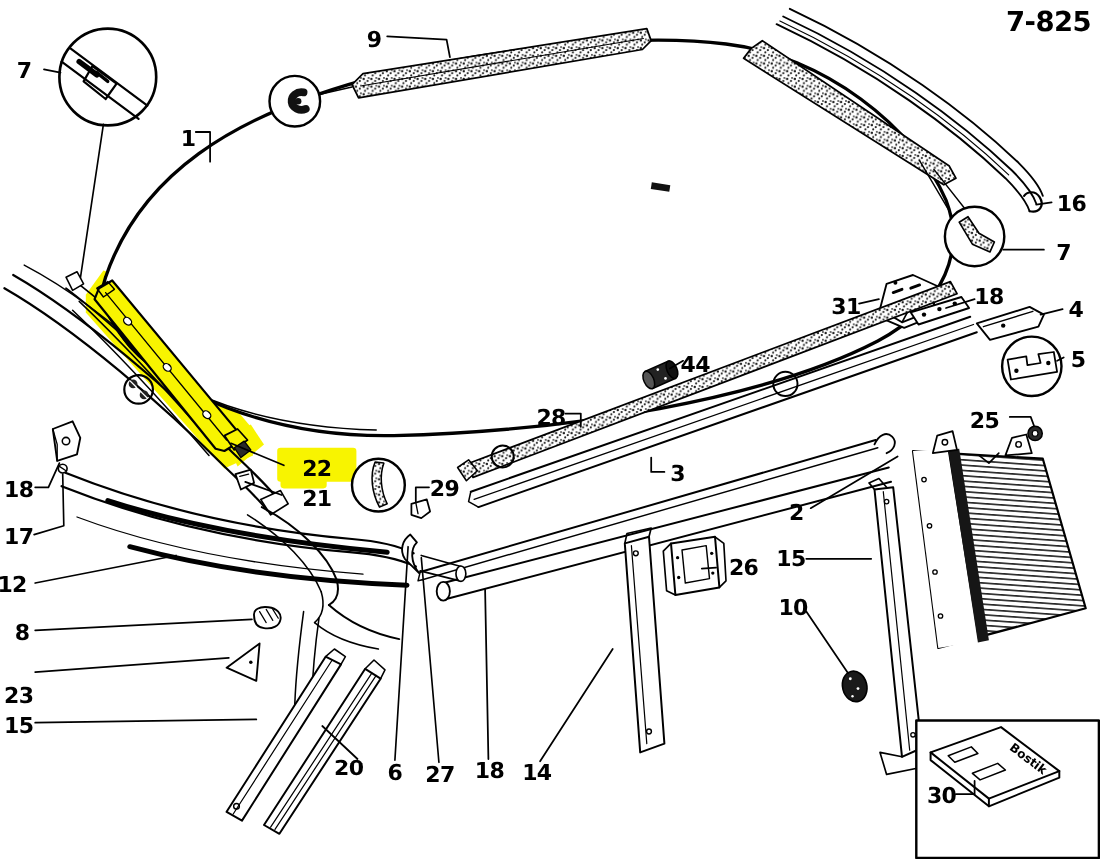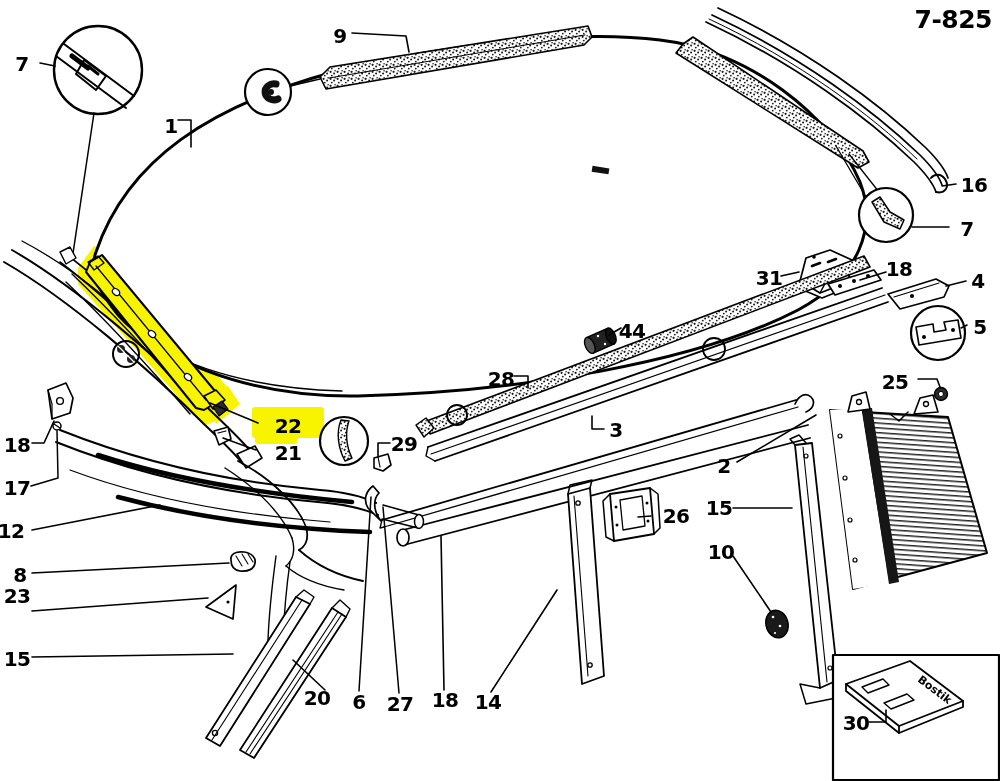--- a/index.html
+++ b/index.html
@@ -351,21 +351,21 @@
     <span class="plabel" style="left:616px;top:430px">3</span>
     <span class="plabel" style="left:895px;top:382px">25</span>
     <span class="plabel" style="left:724px;top:466px">2</span>
     <span class="plabel" style="left:288px;top:426px">22</span>
     <span class="plabel" style="left:288px;top:453px">21</span>
     <span class="plabel" style="left:404px;top:444px">29</span>
     <span class="plabel" style="left:17px;top:445px">18</span>
     <span class="plabel" style="left:17px;top:488px">17</span>
     <span class="plabel" style="left:11px;top:531px">12</span>
     <span class="plabel" style="left:20px;top:575px">8</span>
-    <span class="plabel" style="left:17px;top:596px">23</span>
+    <span class="plabel" style="left:17px;top:632px">23</span>
     <span class="plabel" style="left:17px;top:659px">15</span>
     <span class="plabel" style="left:317px;top:698px">20</span>
     <span class="plabel" style="left:359px;top:702px">6</span>
     <span class="plabel" style="left:400px;top:704px">27</span>
     <span class="plabel" style="left:445px;top:700px">18</span>
     <span class="plabel" style="left:488px;top:702px">14</span>
     <span class="plabel" style="left:719px;top:508px">15</span>
     <span class="plabel" style="left:676px;top:516px">26</span>
     <span class="plabel" style="left:721px;top:552px">10</span>
     <span class="plabel" style="left:856px;top:723px">30</span>

